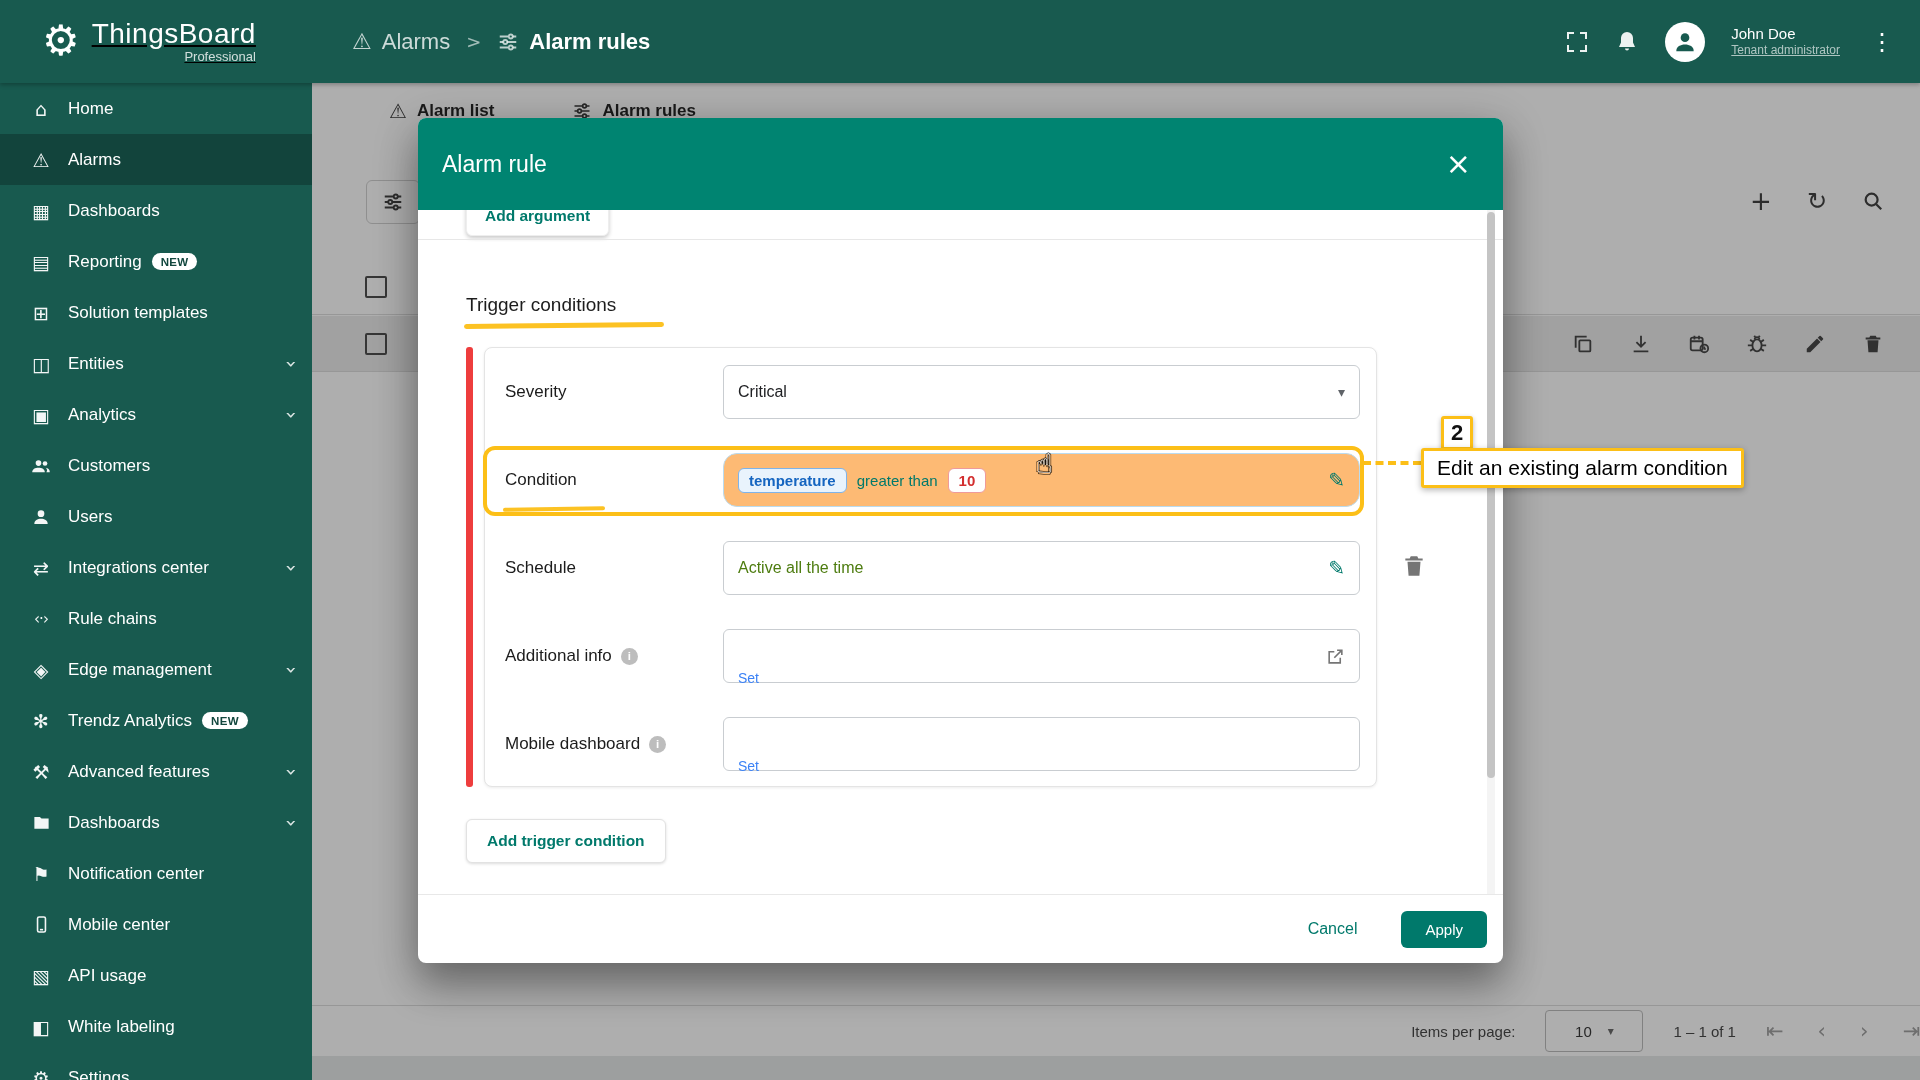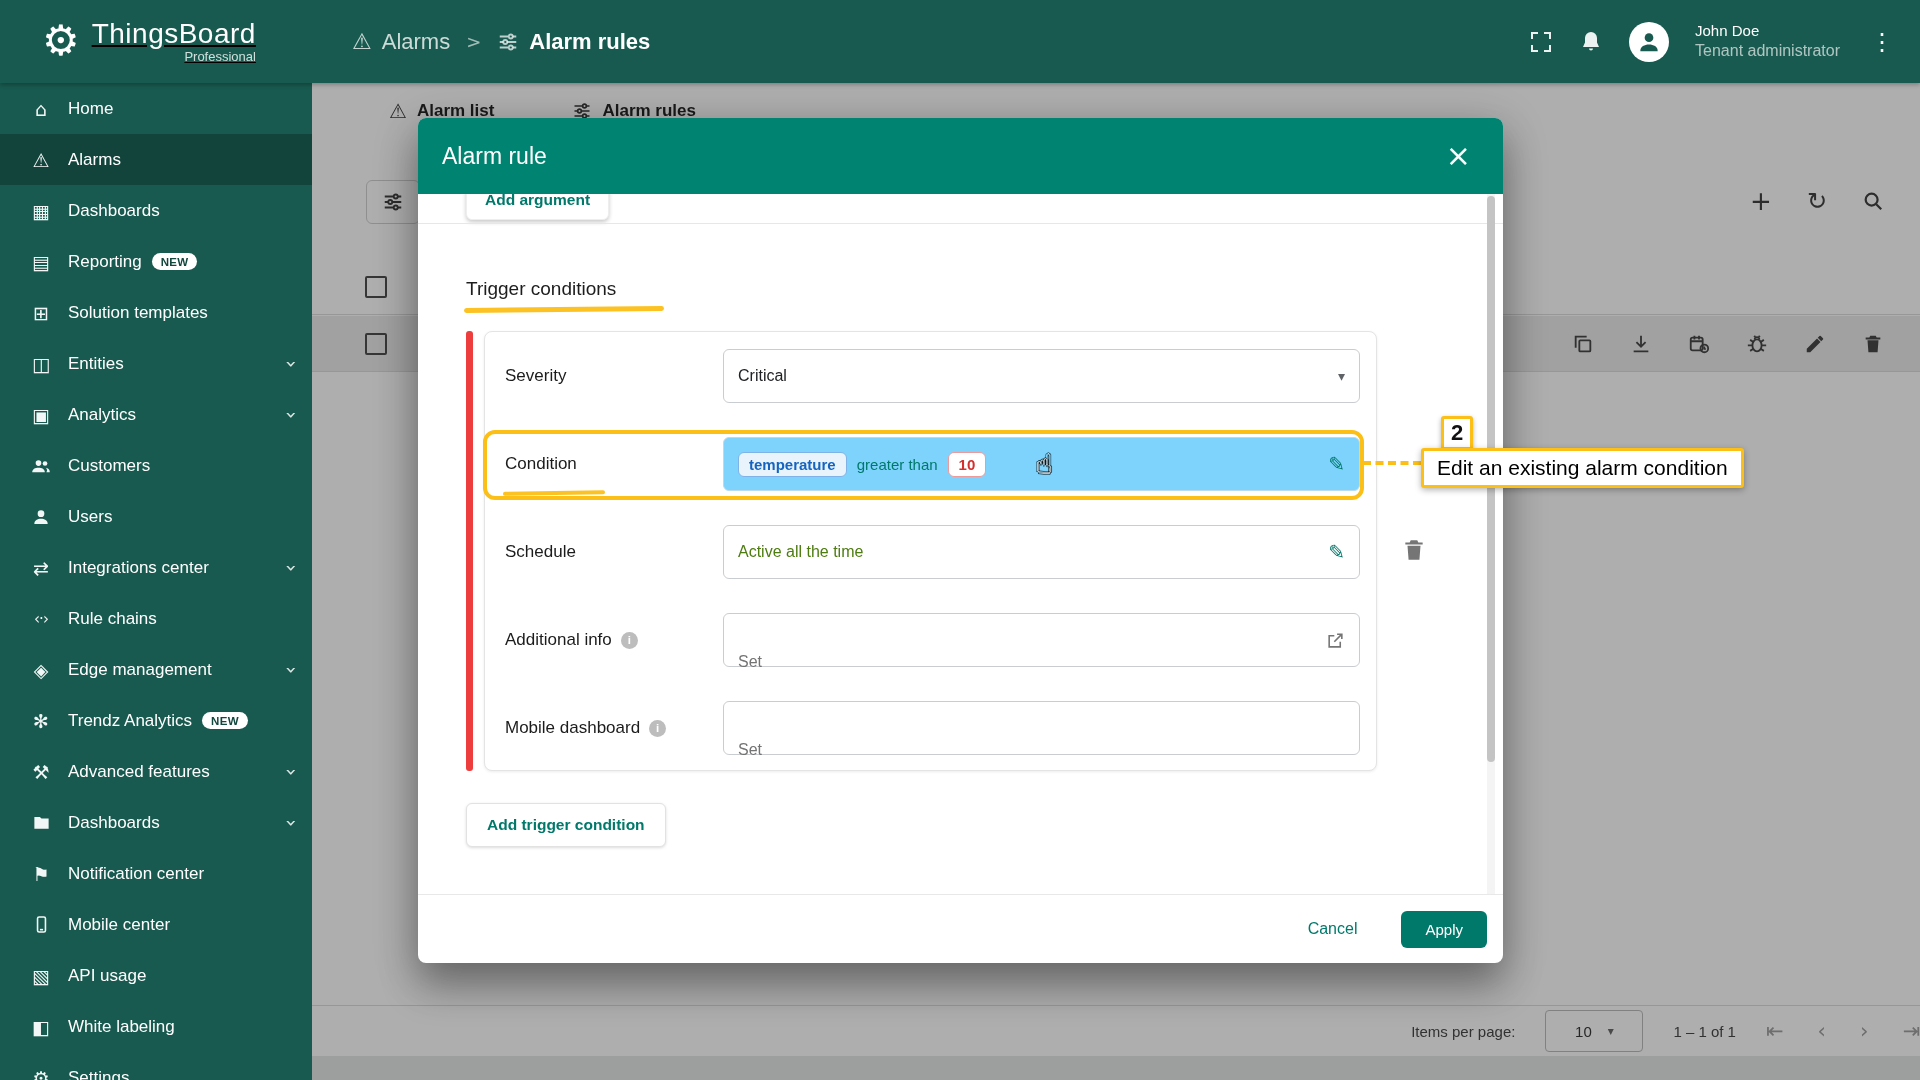--- a/index.html
+++ b/index.html
@@ -19,21 +19,21 @@
   .crumbs{display:flex;align-items:center;margin-left:40px;gap:10px;}
   .crumb-ic{font-size:22px;color:rgba(255,255,255,.75);}
   .crumb-sec{font-size:22px;color:rgba(255,255,255,.78);}
   .crumb-sep{font-size:18px;color:rgba(255,255,255,.6);margin:0 6px;}
   .crumb-page{font-size:22px;color:#fff;font-weight:600;}
   .tb-right{margin-left:auto;display:flex;align-items:center;gap:26px;padding-right:22px;}
   .tb-icbtn{color:#fff;opacity:.92;cursor:pointer;}
   .avatar{width:40px;height:40px;border-radius:50%;background:#fff;display:flex;align-items:center;justify-content:center;color:#185a4f;}
   .user-col{display:flex;flex-direction:column;line-height:1.25;}
   .user-name{color:#fff;font-size:15px;}
-  .user-role{color:rgba(255,255,255,.65);font-size:16px;}
+  .user-role{color:rgba(255,255,255,.65);font-size:12px;text-decoration:underline;}
   .kebab{color:#fff;font-size:24px;padding:0 4px;cursor:pointer;}
 
   
   #sidebar{position:absolute;left:0;top:83px;width:312px;bottom:0;background:#185a4f;z-index:40;overflow:hidden;}
   .sb-item{height:51px;display:flex;align-items:center;padding:0 16px 0 28px;color:#fff;font-size:17px;cursor:pointer;}
   .sb-item.active{background:rgba(0,0,0,.24);}
   .sb-ic{width:26px;font-size:19px;opacity:.95;display:flex;justify-content:center;color:#fff;}
   .sb-label{margin-left:14px;white-space:nowrap;}
   .sb-badge{margin-left:10px;background:#fff;color:#12473e;font-size:11.5px;font-weight:700;
             padding:2.5px 9px;border-radius:10px;letter-spacing:.3px;}
@@ -64,21 +64,21 @@
              justify-content:center;gap:16px;font-size:15px;color:#333;cursor:pointer;background:#fff;}
   .pp-caret{font-size:12px;color:#666;}
   .pp-nav{display:flex;align-items:center;gap:34px;color:#9e9e9e;font-size:21px;}
   .pp-nav span{cursor:pointer;}
   #overlay{position:absolute;inset:0;background:rgba(18,18,18,.34);z-index:5;}
 
   
   #dialog{position:absolute;left:418px;top:118px;width:1085px;height:845px;background:#fff;border-radius:8px;
           overflow:hidden;z-index:60;display:flex;flex-direction:column;
           box-shadow:0 24px 38px rgba(0,0,0,.28),0 9px 46px rgba(0,0,0,.22);}
-  .dlg-head{height:76px;flex:0 0 auto;background:#008471;display:flex;align-items:center;padding:0 24px;}
+  .dlg-head{height:92px;flex:0 0 auto;background:#008471;display:flex;align-items:center;padding:0 24px;}
   .dlg-title{color:#fff;font-size:23px;font-weight:500;}
   .dlg-close{margin-left:auto;color:#fff;font-size:30px;line-height:1;cursor:pointer;padding:4px 8px;}
   .dlg-body{position:relative;flex:1 1 auto;overflow:hidden;background:#fff;}
   .btn-raised-text{position:absolute;left:48px;top:-14px;height:38px;padding:0 18px;background:#fff;border:1px solid #eee;
           border-radius:6px;color:#00796b;font-size:15.5px;font-weight:600;display:flex;align-items:center;
           box-shadow:0 2px 4px rgba(0,0,0,.22);cursor:pointer;}
   .body-divider{position:absolute;left:0;right:0;top:29px;height:1px;background:#e7e7e7;}
   .section-title{position:absolute;left:48px;top:84px;font-size:19px;font-weight:500;color:#1d1d1d;}
   .mark{position:absolute;background:#fcbf17;border-radius:3px;opacity:.95;}
   .mark-section{left:46px;top:113px;width:200px;height:5px;transform:rotate(-.6deg);}
@@ -88,28 +88,28 @@
   .frow{height:88px;display:flex;align-items:center;padding:0 16px 0 20px;position:relative;box-sizing:border-box;}
   .flabel{width:218px;flex:0 0 auto;font-size:17px;color:#1c1c1c;display:flex;align-items:center;gap:9px;}
   .info-dot{width:17px;height:17px;border-radius:50%;background:#bdbdbd;color:#fff;font-size:11.5px;font-weight:700;
             display:flex;align-items:center;justify-content:center;}
   .ffield{flex:1;height:54px;border:1px solid #c9cdd1;border-radius:6px;display:flex;align-items:center;
           padding:0 14px;font-size:16px;color:#202124;background:#fff;box-sizing:border-box;}
   .caret{margin-left:auto;color:#5f6368;font-size:14px;}
   .pencil{margin-left:auto;color:#00796b;font-size:20px;cursor:pointer;}
   .hl-ring{position:absolute;left:-2px;right:12px;top:10px;bottom:8px;border:4px solid #fcbf17;border-radius:12px;pointer-events:none;}
   .mark-cond{left:18px;bottom:13px;width:102px;height:4px;transform:rotate(-1deg);}
-  .cond-field{background:#7dd3fc;border-color:#badbef;}
+  .cond-field{background:#fdba74;border-color:#badbef;border-radius:14px;}
   .chip-key{padding:3px 10px;border:1.5px solid #7fb3e8;border-radius:6px;color:#1565c0;background:#e9f3fc;
             font-size:15px;font-weight:600;}
   .cond-op{color:#00796b;font-size:15px;margin:0 10px;}
   .chip-val{padding:3px 10px;border:1.5px solid #ef9a9a;border-radius:6px;color:#d32f2f;background:#fff;
             font-size:15px;font-weight:600;}
   .sched-val{color:#4d7c0f;font-size:16px;font-weight:500;}
-  .placeholder{color:#737373;font-size:16px;margin-top:44px;}
+  .placeholder{color:#3b82f6;font-size:14px;margin-top:44px;}
   .field-ic{margin-left:auto;color:#757575;cursor:pointer;}
   .trash-btn{position:absolute;left:983px;top:343px;color:#757575;cursor:pointer;}
   .sb-track{position:absolute;right:8px;top:0;bottom:0;width:8px;background:#f4f4f4;}
   .sb-thumb{position:absolute;right:8px;top:2px;width:8px;height:566px;background:#c4c4c4;border-radius:4px;cursor:pointer;}
   .btn-add-trigger{position:absolute;left:48px;top:609px;height:42px;padding:0 20px;background:#fff;border:1px solid #e2e2e2;
           border-radius:6px;color:#00796b;font-size:15.5px;font-weight:600;display:flex;align-items:center;
           box-shadow:0 1px 3px rgba(0,0,0,.14);cursor:pointer;}
   .dlg-foot{height:68px;flex:0 0 auto;border-top:1px solid #e8e8e8;display:flex;align-items:center;
             justify-content:flex-end;gap:34px;padding-right:16px;}
   .btn-cancel{color:#00796b;font-size:16px;font-weight:500;cursor:pointer;padding:8px 10px;}

